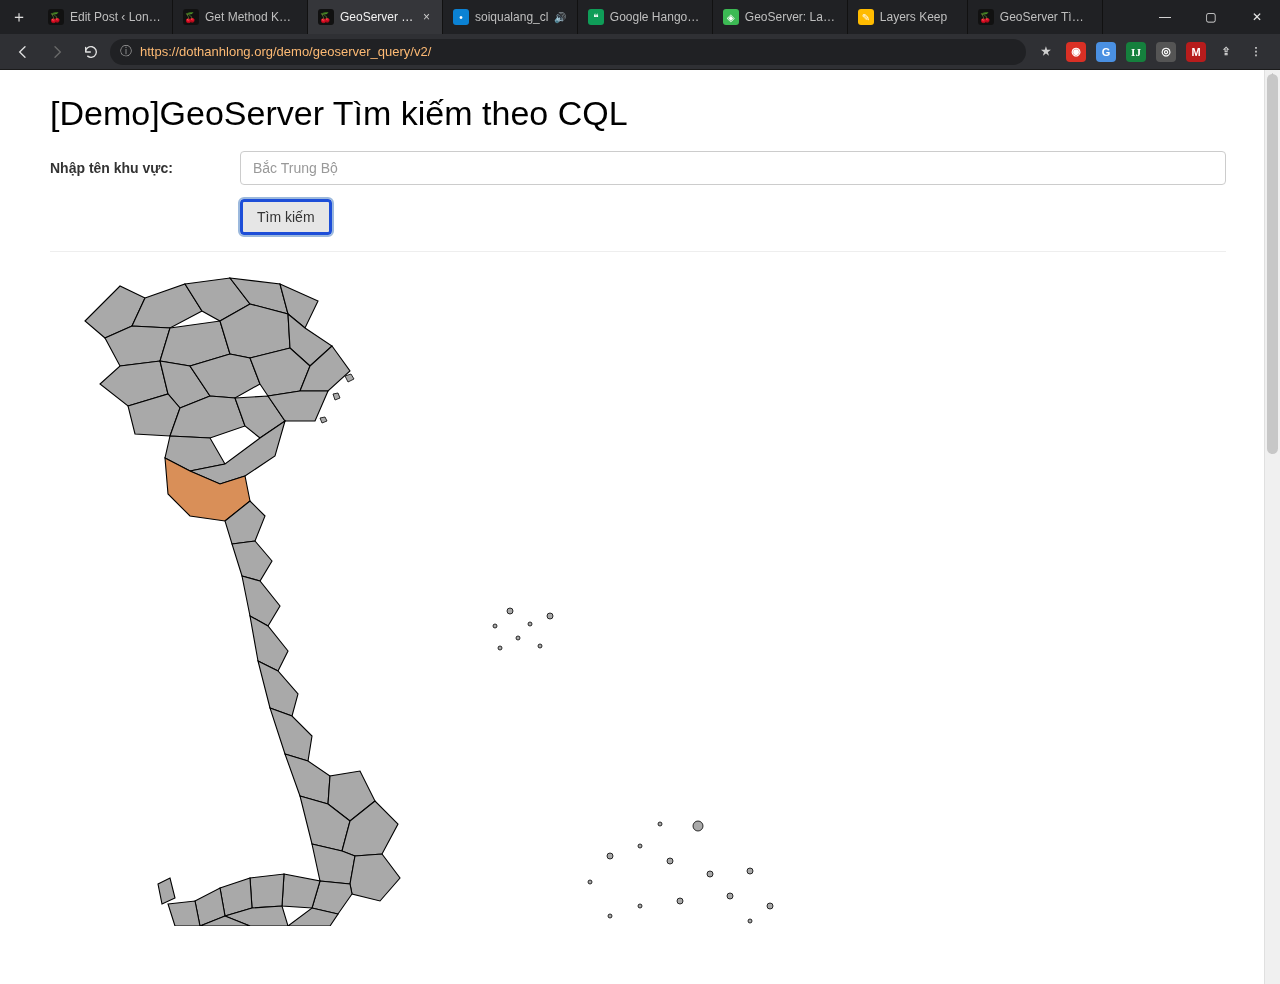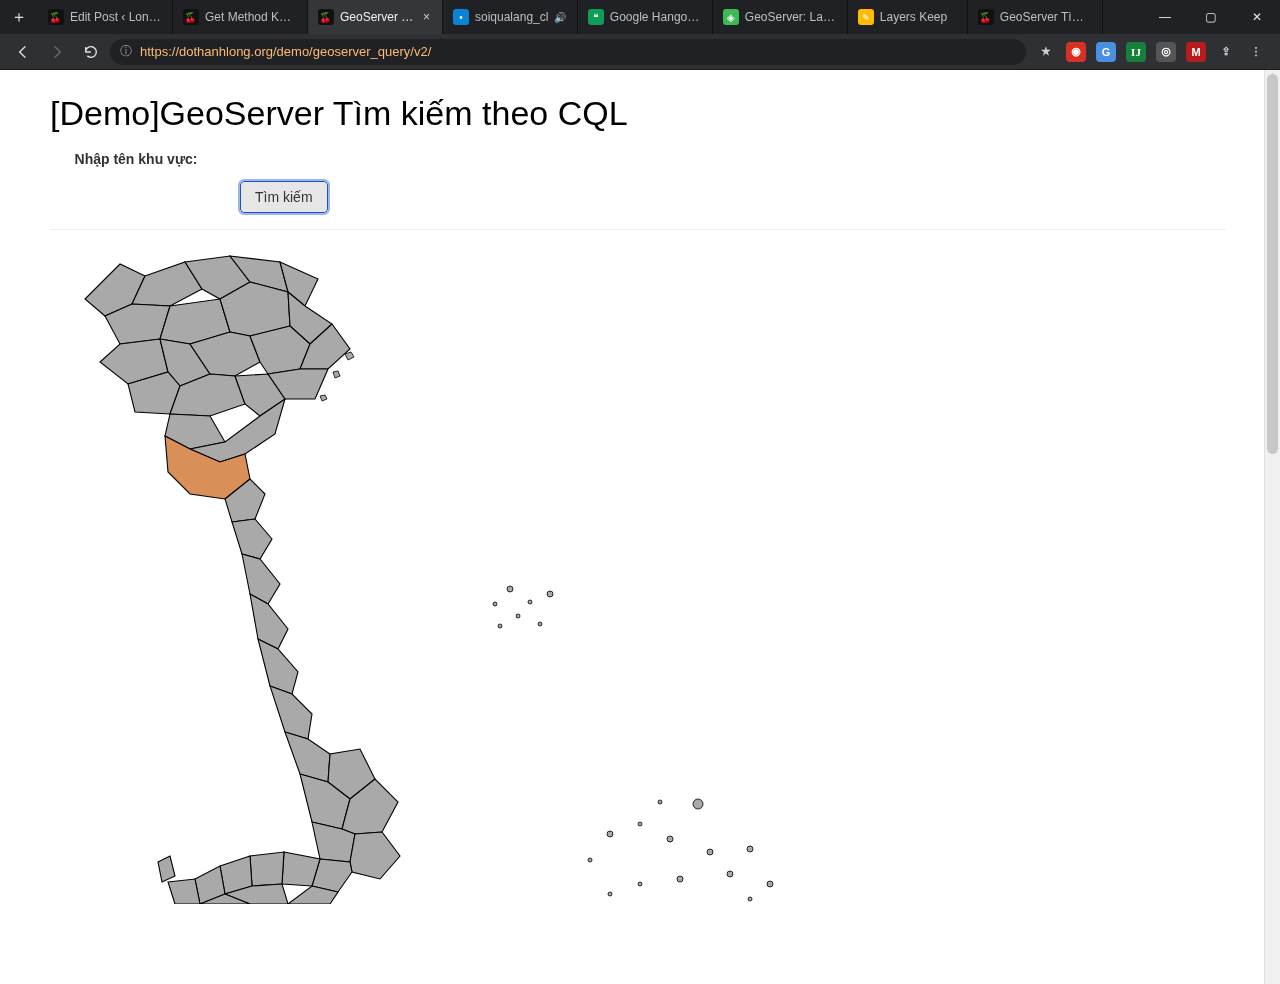--- a/index.html
+++ b/index.html
@@ -84,31 +84,31 @@
       padding:24px 38px 0 50px;
       color:#333;
     }
     .page-scroll h1 {
       font-size:34px;font-weight:500;color:#000000;margin-bottom:18px;
     }
     .form-row {
       display:flex;align-items:center;margin-bottom:14px;
     }
     .form-row label {
-      width:190px;text-align:center;padding-right:18px;
+      width:190px;text-align:left;padding-right:18px;
       font-size:14px;font-weight:700;color:#333;
     }
     .form-row input[type=text]{
       flex:1;height:34px;border:1px solid #ccc;border-radius:4px;
       padding:0 12px;font-size:14px;color:#555;
     }
     .form-row input::placeholder{color:#999;}
     .form-row .btn-wrap { padding-left:190px; }
     .btn-search{
-      padding:7px 14px;border-radius:4px;border:1px solid #1d4ed8;
+      padding:7px 14px;border-radius:4px;border:3px solid #1d4ed8;
       background:#e6e6e6;font-size:14px;color:#333;cursor:pointer;
       outline:2px solid #9cb9dd;outline-offset:0;
     }
     hr.divider{margin:16px 0 14px;border:none;border-top:1px solid #eee;}
 
     
     .map-area{
       position:relative;width:100%;height:640px;
     }
     .map-area svg{position:absolute;left:0;top:0;}
@@ -207,20 +207,21 @@
       <div class="ext" style="background: transparent; color: rgb(207, 207, 207);">⋮</div>
     </div>
 </div>
 
 <div class="viewport">
   <div class="page-scroll">
     <h1>[Demo]GeoServer Tìm kiếm theo CQL</h1>
 
     <div class="form-row">
       <label>Nhập tên khu vực:</label>
+      <input type="text" placeholder="Bắc Trung Bộ" style="">
     </div>
 
 
     <div class="form-row">
       <div class="btn-wrap">
         <button class="btn-search">Tìm kiếm</button>
       </div>
     </div>
 
     <hr class="divider">

